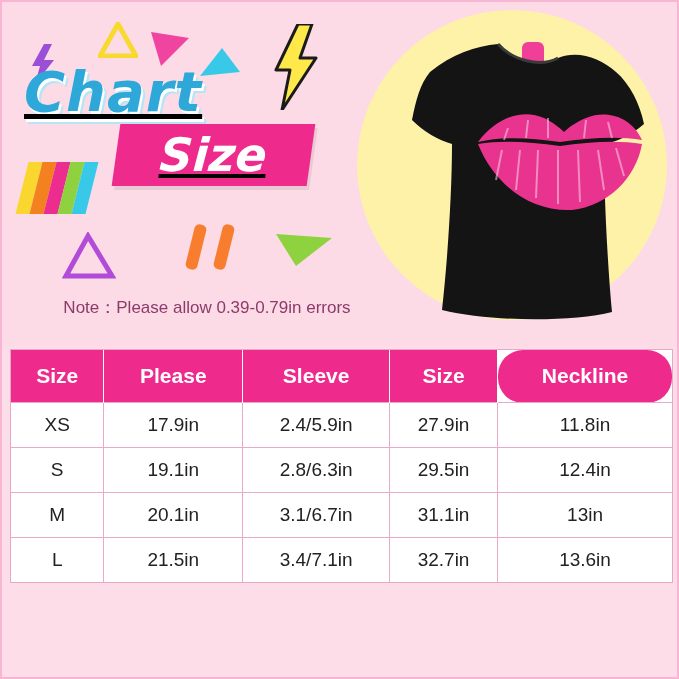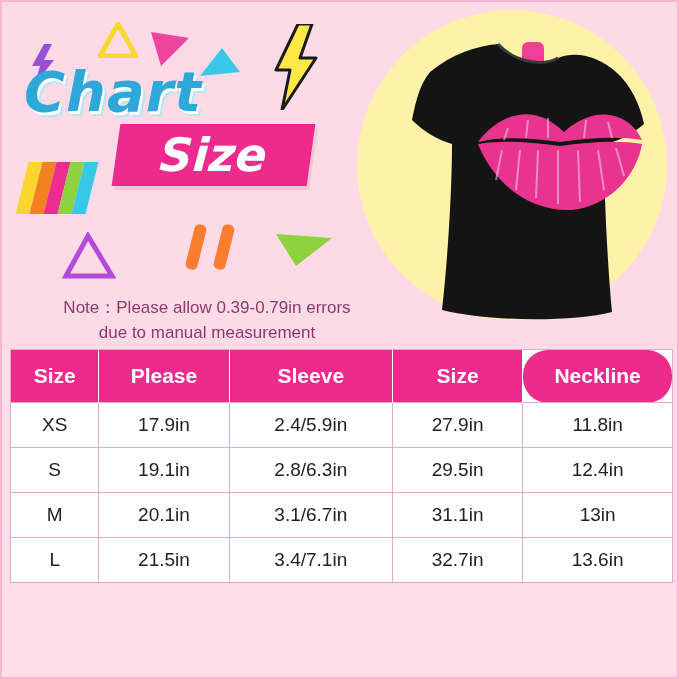--- a/index.html
+++ b/index.html
@@ -36,20 +36,21 @@
   }
 
   
   .shape { position: absolute; }
 
   
   .title-wrap {
     position: absolute;
     left: 22px; top: 62px;
     width: 300px;
+    text-decoration: underline;
   }
   .chart-word {
     font-family: "DejaVu Sans", sans-serif;
     font-size: 56px;
     font-weight: bold;
     font-style: italic;
     color: #2ea8d8;
     letter-spacing: 1px;
     text-shadow: 2px 3px 0 #ffffff, 4px 5px 0 #b9e4f5;
     line-height: 1;
@@ -118,21 +119,21 @@
     font-weight: bold;
     padding: 14px 4px;
     border-right: 1px solid #ffffff;
     text-align: center;
   }
   thead th:last-child { border-right: none; border-radius: 25px; }
   tbody td {
     font-size: 19px;
     color: #222222;
     text-align: center;
-    padding: 11px 15px;
+    padding: 11px 3px;
     border-top: 1px solid #e9a9c8;
     border-right: 1px solid #e9a9c8;
     background: #ffffff;
   }
   tbody td:last-child { border-right: none; margin-top: 29px; }
 </style>
 </head>
 <body>
 
 <div class="page">
@@ -204,21 +205,20 @@
 
     <div class="title-wrap">
       <div class="chart-word">Chart</div>
       <div class="size-band">
         <span class="size-word">Size</span>
       </div>
     </div>
 
     <div class="note">
       <span class="l1">Note：Please allow 0.39-0.79in errors</span>
-      <span class="l2">due to manual measurement</span>
     </div>
 
     <div class="shirt">
       <svg width="290" height="310" viewBox="0 0 290 310">
 
         <rect x="150" y="22" width="22" height="60" rx="6" fill="#ef3f96"></rect>
 
         <path d="M58 52 C80 34 104 26 126 24 C140 40 168 48 186 38
                  C206 30 228 38 244 52
                  C258 64 268 84 272 104

